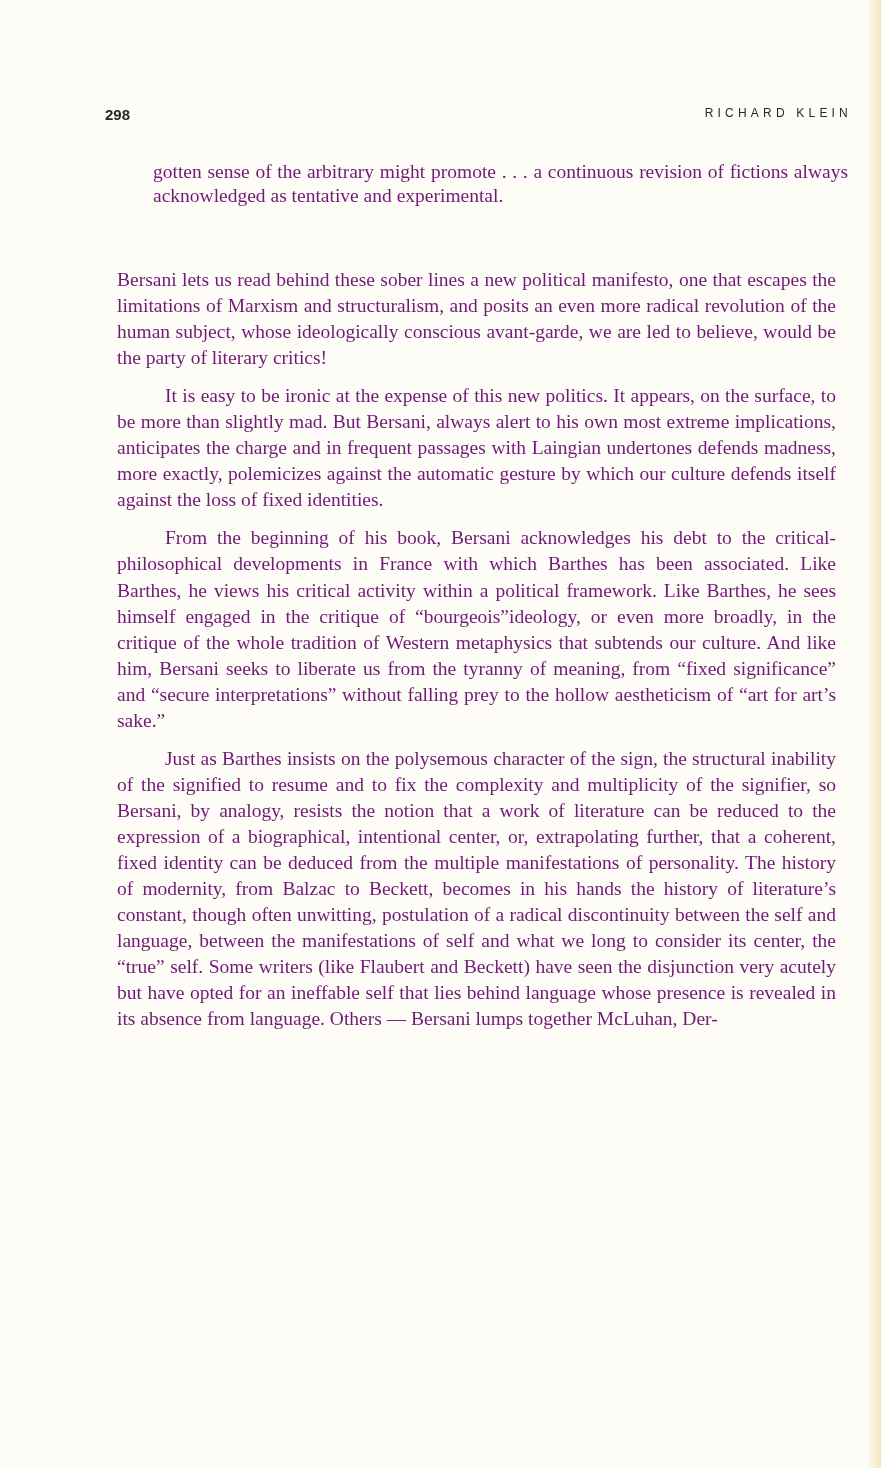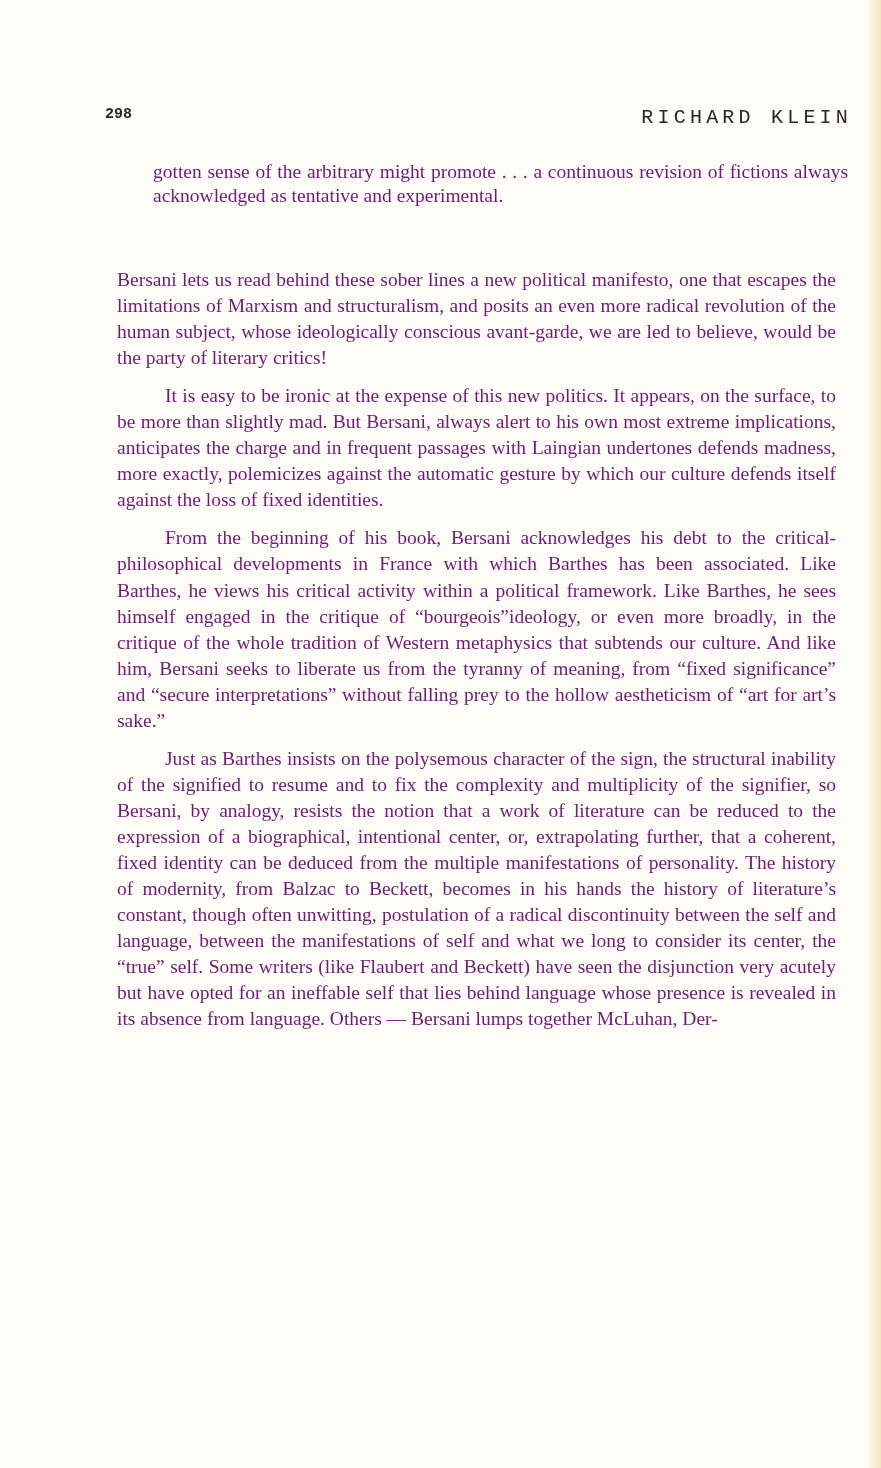--- a/index.html
+++ b/index.html
@@ -20,36 +20,36 @@
       width: 14px;
       height: 1468px;
       background: linear-gradient(to right, rgba(253,252,247,0) 0%, #f7efcf 60%, #f1e6bc 100%);
     }
     .running-head {
       position: absolute;
       top: 106px;
       left: 105px;
       width: 743px;
       height: 22px;
-      font-family: Liberation Mono, monospace;
+      font-family: Liberation Sans, sans-serif;
       font-weight: bold;
       color: #2a2620;
     }
     .page-number {
       position: absolute;
       left: 0;
       top: 0;
       font-size: 15px;
       letter-spacing: 0px;
     }
     .author-name {
       position: absolute;
       right: 0;
       top: 0;
-      font-size: 20px;
+      font-size: 12px;
       letter-spacing: 4.2px;
       font-weight: normal;
       margin-right: -4px;
     }
     .text {
       font-family: "Liberation Serif", "DejaVu Serif", serif;
       color: #701a75;
     }
     .quote {
       position: absolute;

